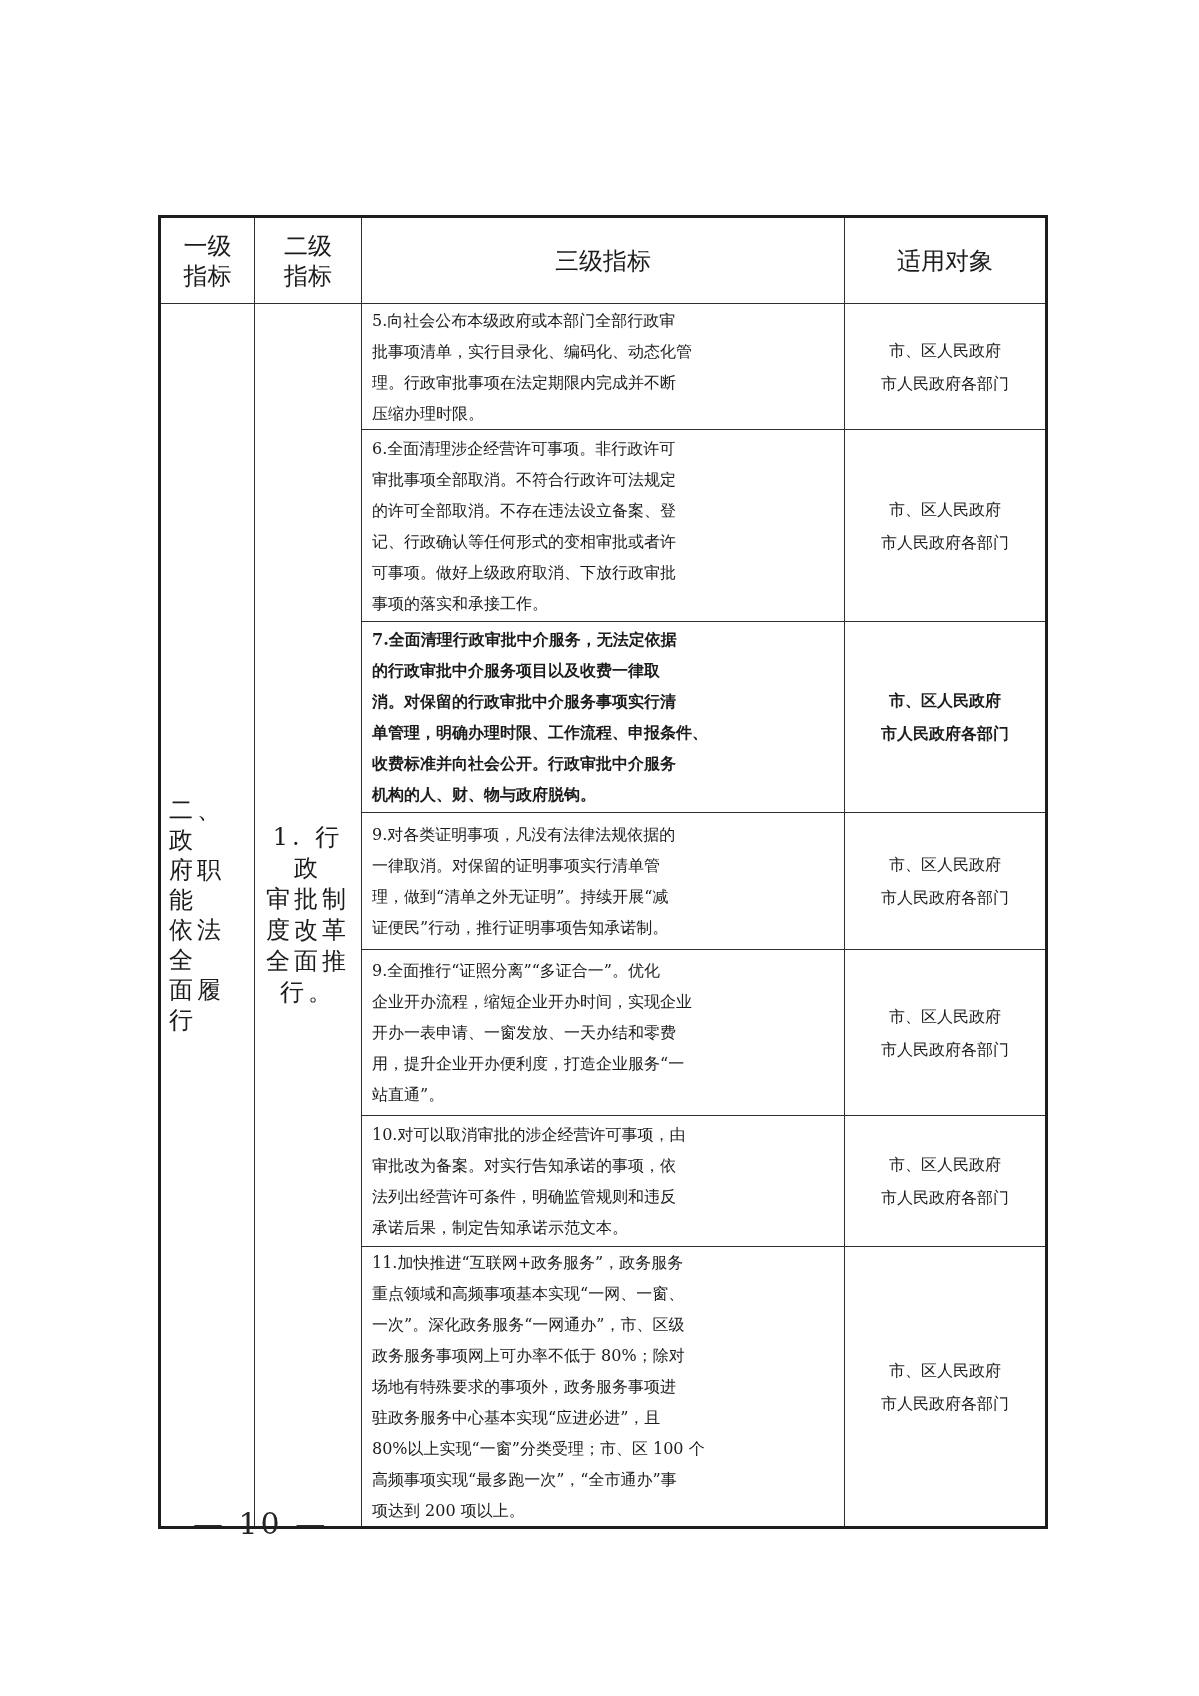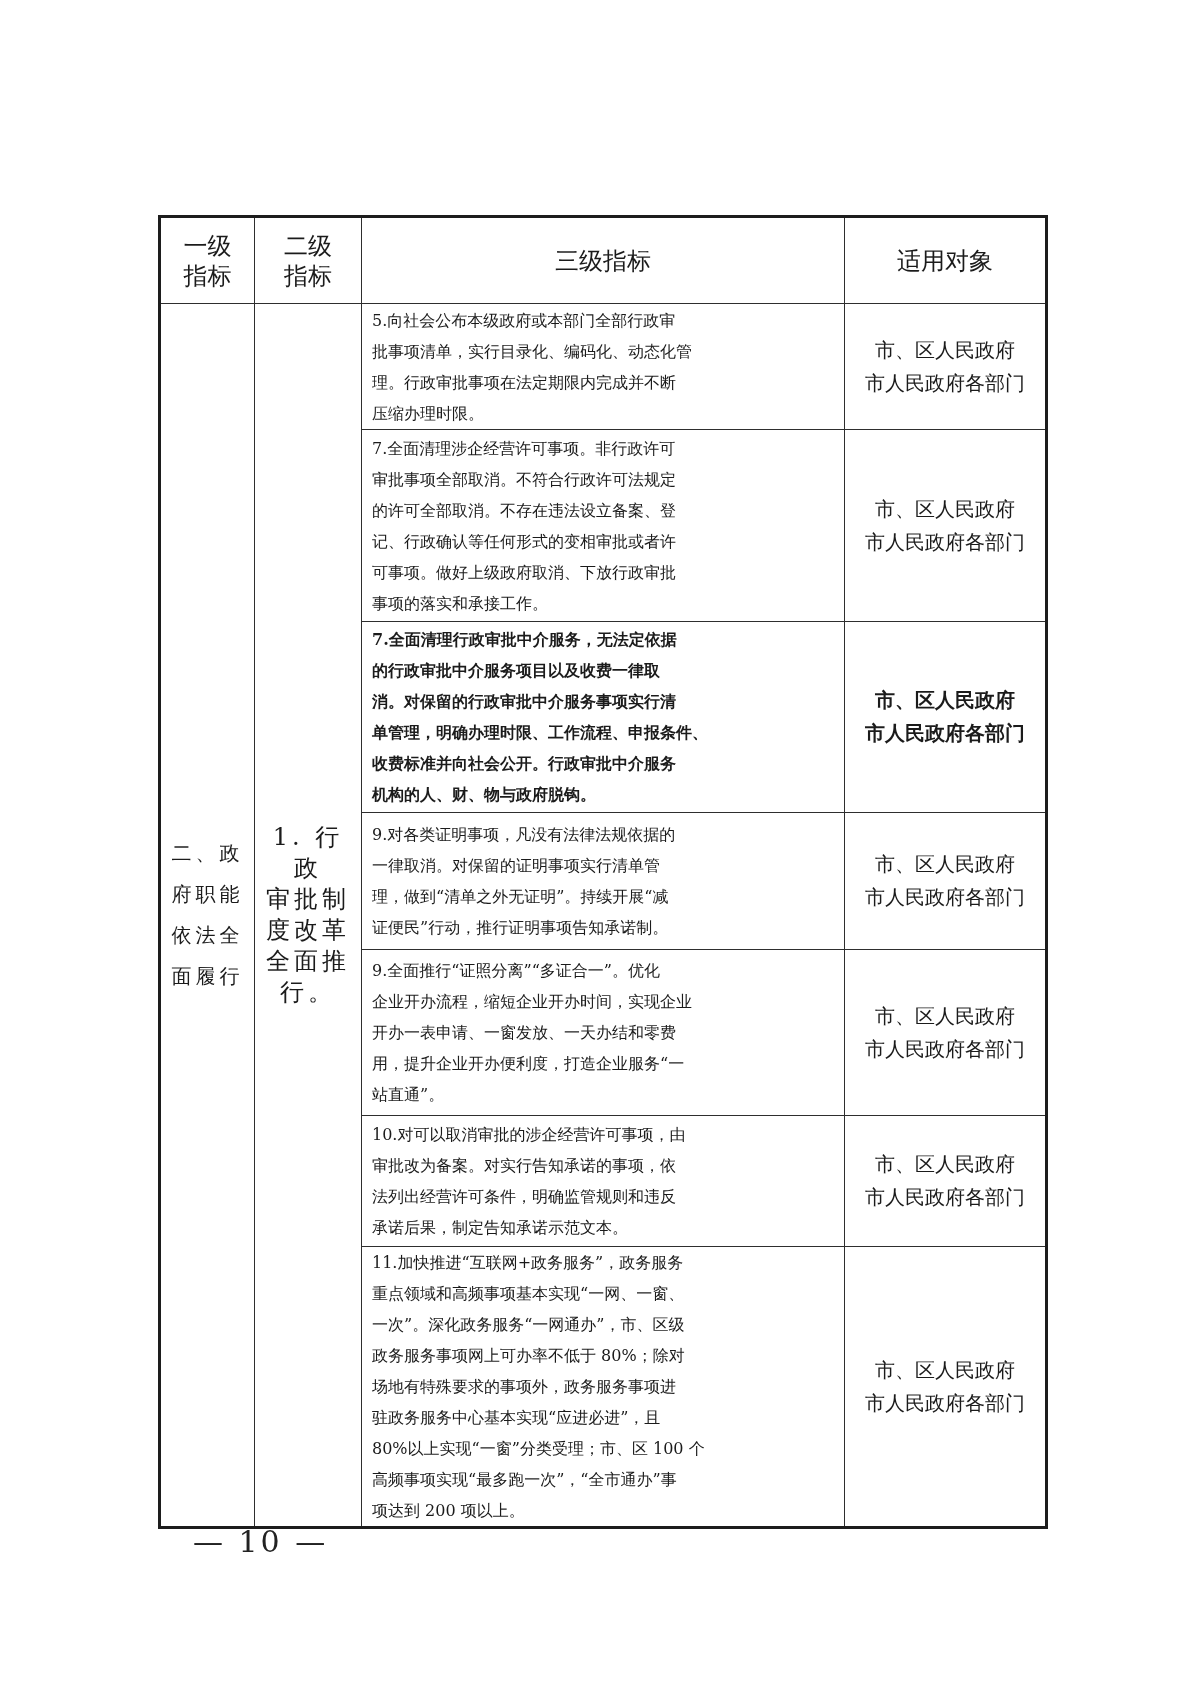--- a/index.html
+++ b/index.html
@@ -39,57 +39,56 @@
   }
   tr.hrow { height: 87px; }
   tr.r5  { height: 126px; }
   tr.r6  { height: 192px; }
   tr.r7  { height: 191px; font-weight: bold; }
   tr.r8  { height: 137px; }
   tr.r9  { height: 166px; }
   tr.r10 { height: 131px; }
   tr.r11 { height: 277px; }
   td.lv1 {
-    font-size: 20px;
-    line-height: 41px;
+    font-size: 24px;
+    line-height: 30px;
     letter-spacing: 4px;
     white-space: pre-line;
-    text-align: center;
+    text-align: left;
     padding: 0 8px;
   }
   td.lv2 {
     font-size: 24px;
     line-height: 31px;
     letter-spacing: 4px;
     white-space: pre-line;
     text-align: center;
     padding: 0 8px;
   }
   td.ind {
     font-size: 16px;
     line-height: 31px;
     white-space: pre-line;
     text-align: left;
     padding: 0 10px;
   }
   td.tgt {
-    font-size: 20px;
+    font-size: 16px;
     line-height: 33px;
     white-space: pre-line;
     text-align: center;
     padding: 0 2px;
   }
   .pageno {
     position: absolute;
     left: 193px;
     top: 1506px;
     font-size: 30px;
     letter-spacing: 3px;
     color: #222222;
-    margin-top: 18px;
   }
 </style>
 </head>
 <body>
 
 <div>
 
   <table class="doc-table">
     <colgroup>
       <col class="c1">
@@ -117,21 +116,21 @@
 全面推
 行。</td>
         <td class="ind">5.向社会公布本级政府或本部门全部行政审
 批事项清单，实行目录化、编码化、动态化管
 理。行政审批事项在法定期限内完成并不断
 压缩办理时限。</td>
         <td class="tgt">市、区人民政府
 市人民政府各部门</td>
       </tr>
       <tr class="r6">
-        <td class="ind">7.全面清理涉企经营许可事项。非行政许可
+        <td class="ind">6.全面清理涉企经营许可事项。非行政许可
 审批事项全部取消。不符合行政许可法规定
 的许可全部取消。不存在违法设立备案、登
 记、行政确认等任何形式的变相审批或者许
 可事项。做好上级政府取消、下放行政审批
 事项的落实和承接工作。</td>
         <td class="tgt">市、区人民政府
 市人民政府各部门</td>
       </tr>
       <tr class="r7">
         <td class="ind">7.全面清理行政审批中介服务，无法定依据

